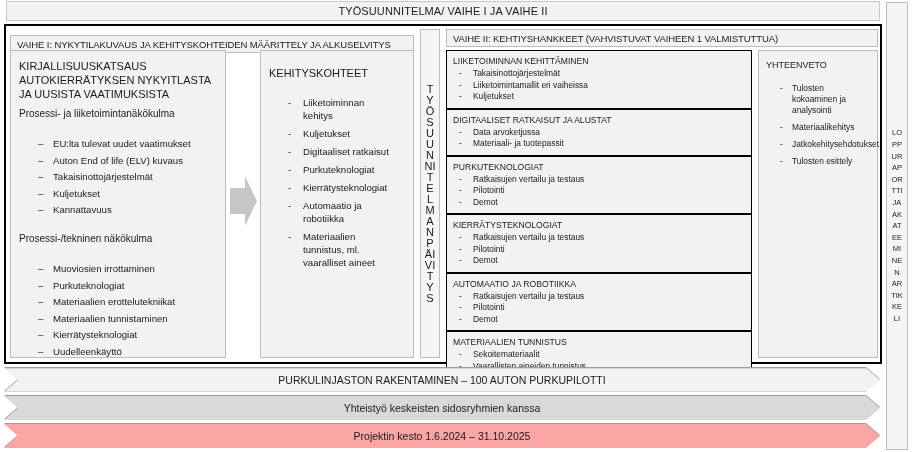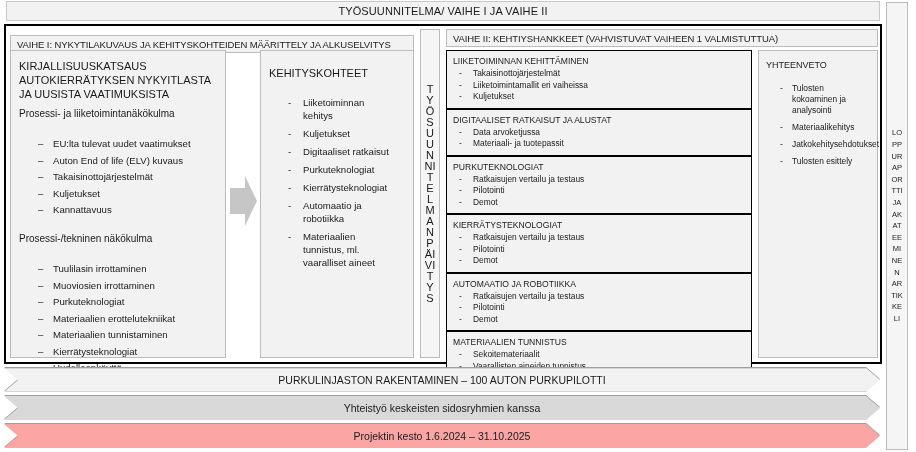--- a/index.html
+++ b/index.html
@@ -331,21 +331,20 @@
           <div class="subheading">Prosessi- ja liiketoimintanäkökulma</div>
           <ul class="dashlist">
             <li>EU:lta tulevat uudet vaatimukset</li>
             <li>Auton End of life (ELV) kuvaus</li>
             <li>Takaisinottojärjestelmät</li>
             <li>Kuljetukset</li>
             <li>Kannattavuus</li>
           </ul>
           <div class="subheading">Prosessi-/tekninen näkökulma</div>
           <ul class="dashlist">
-            <li>Tuulilasin irrottaminen</li>
             <li>Muoviosien irrottaminen</li>
             <li>Purkuteknologiat</li>
             <li>Materiaalien erottelutekniikat</li>
             <li>Materiaalien tunnistaminen</li>
             <li>Kierrätysteknologiat</li>
             <li>Uudelleenkäyttö</li>
           </ul>
         </div>
 
         <div class="arrowgap">

